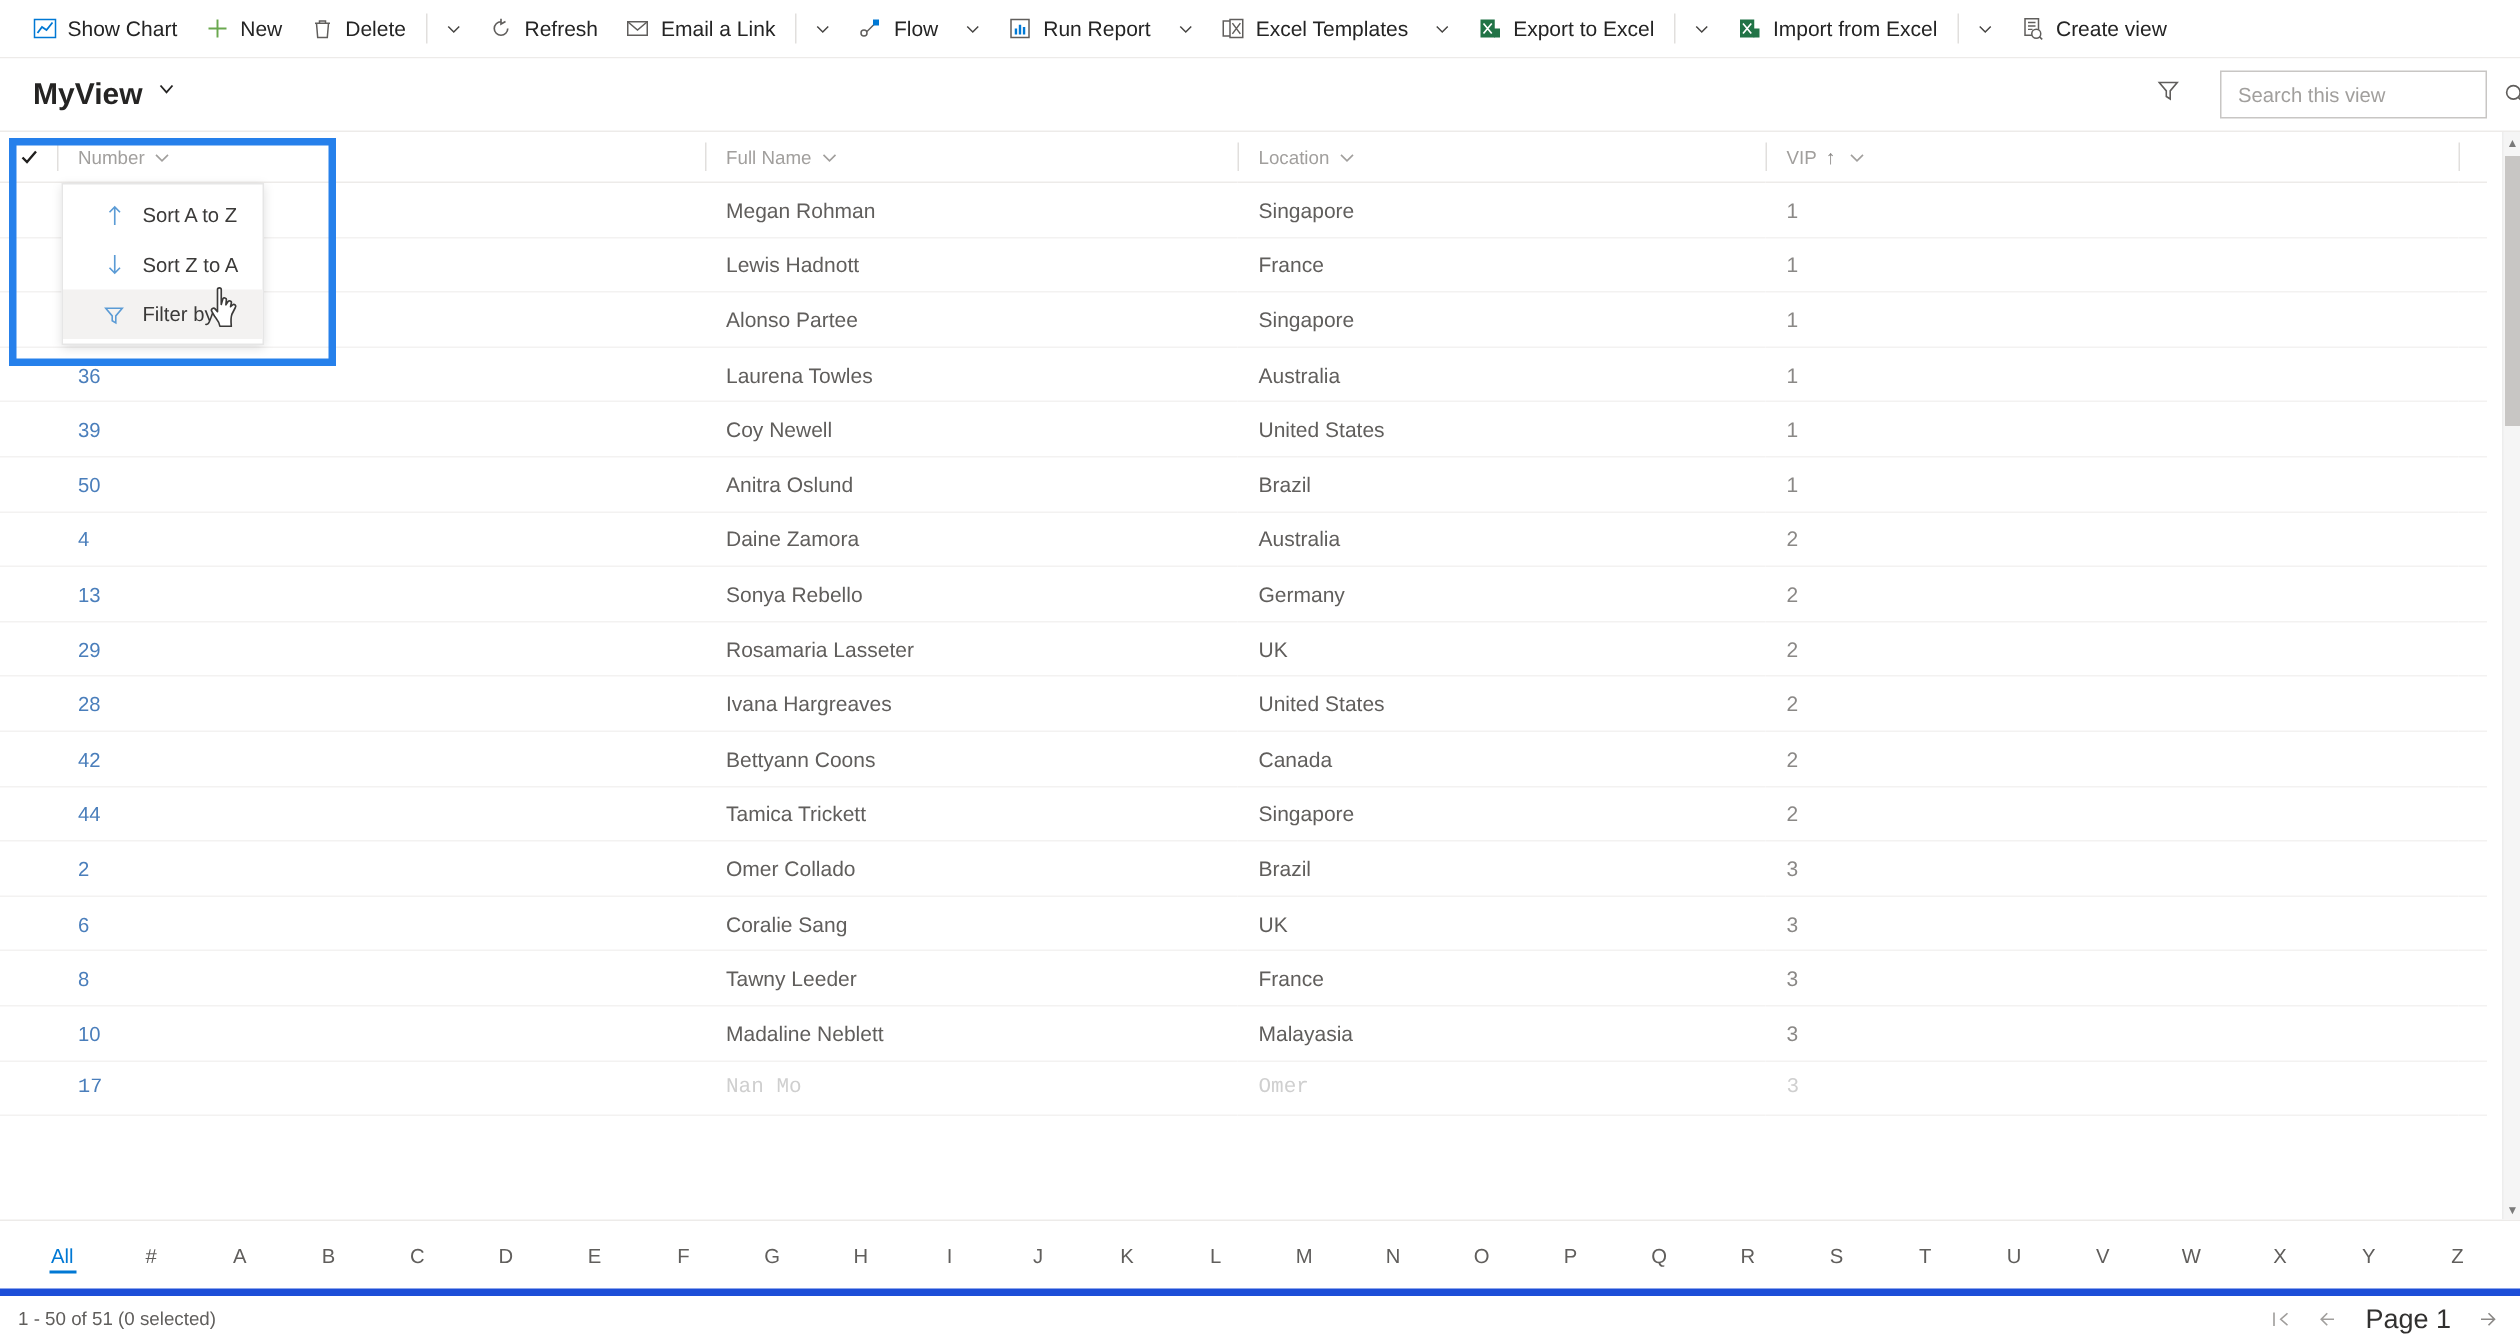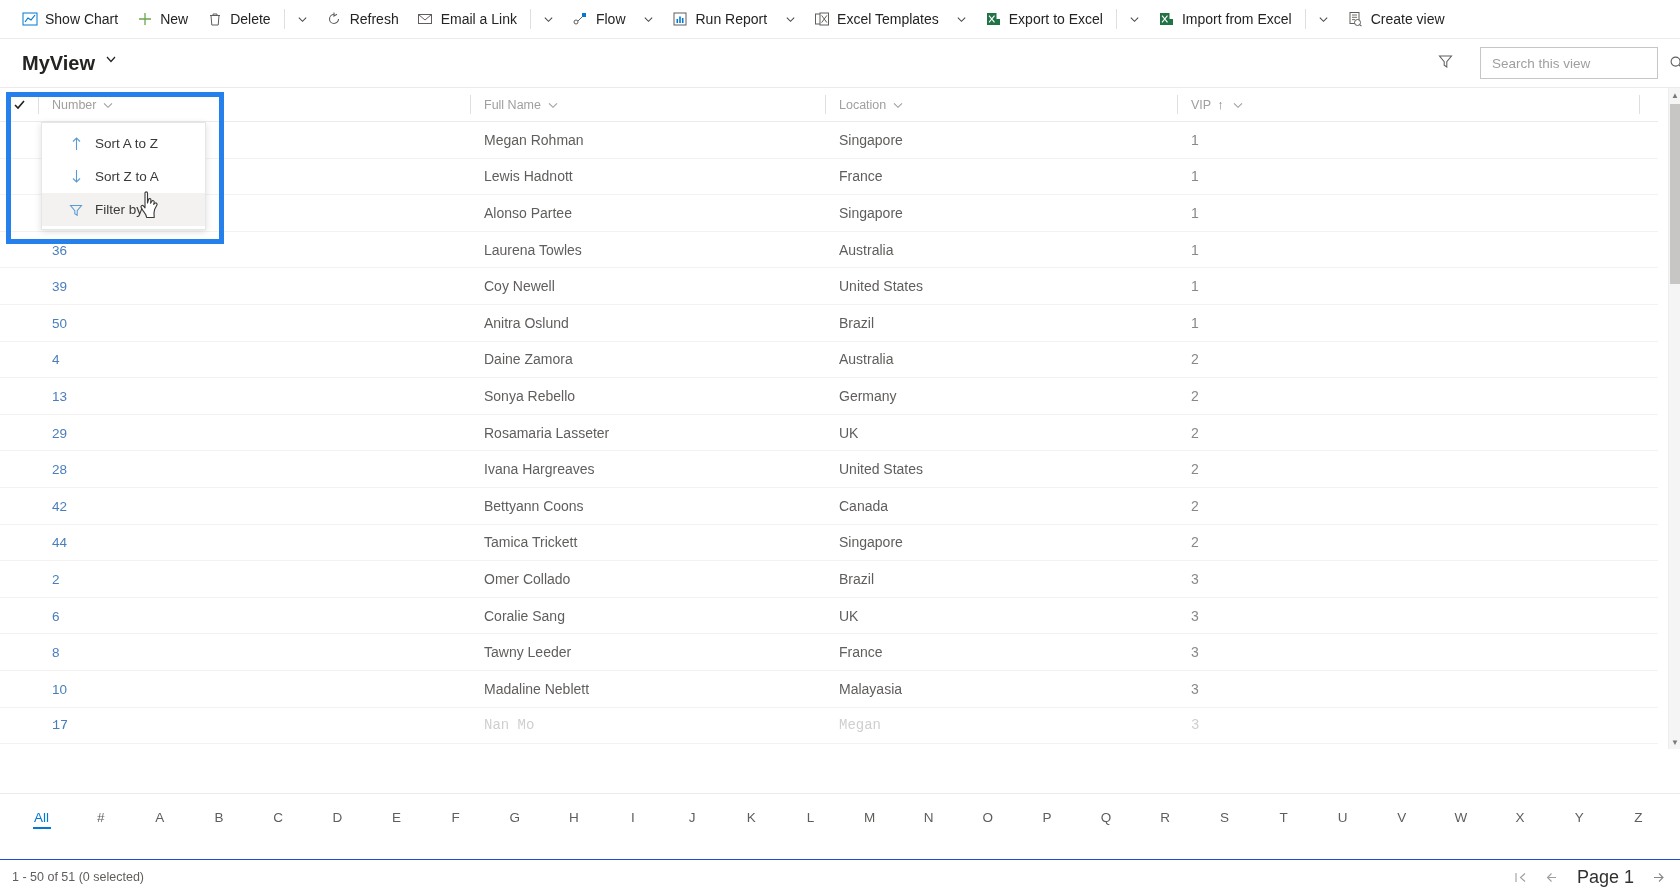--- a/index.html
+++ b/index.html
@@ -105,52 +105,51 @@
   .vthumb { position: absolute; top: 16px; left: 1px; width: 10px; height: 180px; background: #c8c6c4; }
   .vtop, .vbot { position:absolute; left:0; width:12px; height:14px; display:flex; align-items:center; justify-content:center; color:#7a7a7a; font-size:8px; }
   .vtop { top:0; } .vbot { bottom:0; }
 
   
   .alphabar {
     height: 46px; min-height: 46px;
     display: flex; align-items: center;
     background: #fff; border-top: 1px solid #edebe9;
     padding: 0 12px;
-    margin-top: 44px;
   }
   .alpha {
     flex: 1; text-align: center; font-size: 13.5px; color: #605e5c;
     cursor: default; padding: 6px 0 4px; position: relative;
   }
   .alpha.sel { color: #0078d4; }
   .alpha.sel::after {
     content: ""; position: absolute; left: 50%; transform: translateX(-50%);
     bottom: 0; width: 18px; height: 2px; background: #0078d4;
   }
 
   
   .footer {
     height: 35px; min-height: 35px;
     display: flex; align-items: center;
     padding: 0 14px 0 12px;
-    background: #fff; border-top: 1px solid #1d4ed8;
-    font-size: 12.5px; color: #605e5c; margin-top: 20px;
+    background: #fff; border-top: 5px solid #1d4ed8;
+    font-size: 12.5px; color: #605e5c;
   }
   .pager { margin-left: auto; display: flex; align-items: center; gap: 17px; }
   .pgbtn { color: #a19f9d; cursor: default; display:inline-flex; align-items:center; }
   .pgbtn.on { color: #605e5c; }
   .pglabel { font-size: 18px; color: #323130; }
 
   
   .hl-box {
     position: absolute; left: 6px; top: 92px; width: 218px; height: 152px;
     border: 5px solid #2680eb; background: transparent; pointer-events: none; z-index: 40;
   }
   .ctxmenu {
-    position: absolute; left: 41px; top: 122px; width: 165px;
+    position: absolute; left: 41px; top: 122px; width: 135px;
     background: #ffffff; border: 1px solid #e6e6e6;
     box-shadow: 0 2px 7px rgba(0,0,0,0.13); z-index: 45; padding: 4px 0 3px;
   }
   .ctxitem {
     display: flex; align-items: center; height: 33px; padding: 0 10px 0 27px;
     font-size: 13.5px; color: #3b3a39; cursor: default; gap: 12px;
   }
   .ctxitem.hover { background: #f3f2f1; }
   .ctxitem .cico { width: 14px; display: inline-flex; justify-content: center; color: #5b9bd5; }
   .cursor-hand { position: absolute; left: 137px; top: 190px; z-index: 50; pointer-events: none; }
@@ -537,21 +536,21 @@
             <td class="num"><a>10</a></td>
             <td class="">Madaline Neblett</td>
             <td class="">Malayasia</td>
             <td class="vip">3</td>
             <td></td>
           </tr>
           <tr>
             <td></td>
             <td class="num cut"><a>17</a></td>
             <td class="cut">Nan Mo</td>
-            <td class="cut">Megan</td>
+            <td class="cut">Omer</td>
             <td class="vip cut">3</td>
             <td></td>
           </tr>
         </tbody>
     </table>
 
     <div class="vscroll">
       <div class="vtop">▲</div>
       <div class="vthumb"></div>
       <div class="vbot">▼</div>

